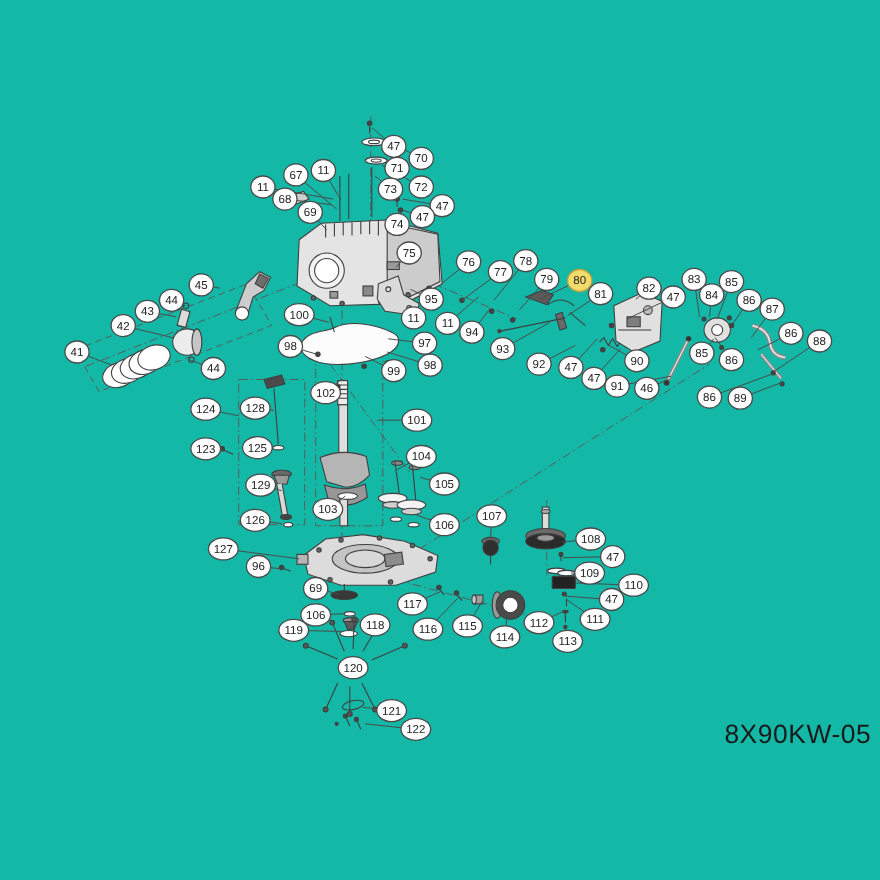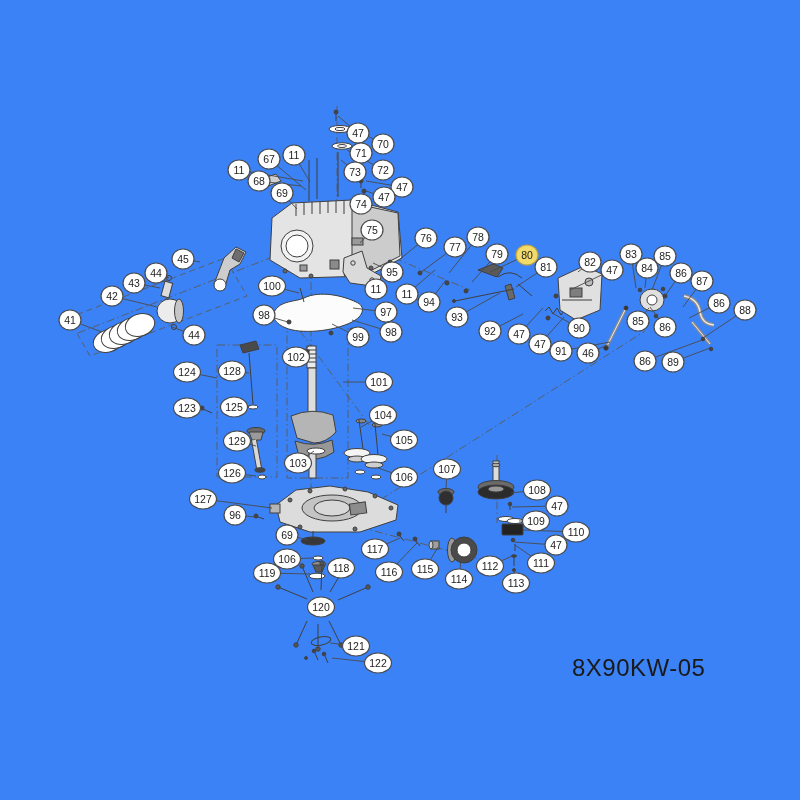--- a/index.html
+++ b/index.html
@@ -1,19 +1,19 @@
 <!DOCTYPE html>
 <html><head>
 <meta charset="utf-8">
 <style>
   html,body{margin:0;padding:0;background:#fff;}
-  .stage{position:relative;width:800px;height:800px;background:#3b82f6;overflow:hidden;
+  .stage{position:relative;width:800px;height:800px;background:#14b8a6;overflow:hidden;
          font-family:"Liberation Sans", sans-serif;}
   .stage svg{position:absolute;left:0;top:0;}
-  .part-code{position:absolute;top:654px;right:8px;width:220px;
+  .part-code{position:absolute;top:654px;right:8px;width:220px;text-align:right;
              font-size:24px;color:#1a1a1a;letter-spacing:0.5px;}
   .ln{stroke:#3f3f3f;fill:none;stroke-width:1;}
   .cl{stroke:#5a5a5a;fill:none;stroke-width:0.9;stroke-dasharray:8 3 1.5 3;}
   .dsh{stroke:#5a5a5a;fill:none;stroke-width:0.9;stroke-dasharray:6 4;}
   .fl{stroke:#3f3f3f;stroke-width:1;}
   text.balloon-txt{font-family:"Liberation Sans", sans-serif;font-size:10.5px;
                    text-anchor:middle;}
 </style>
 </head>
 <body>

